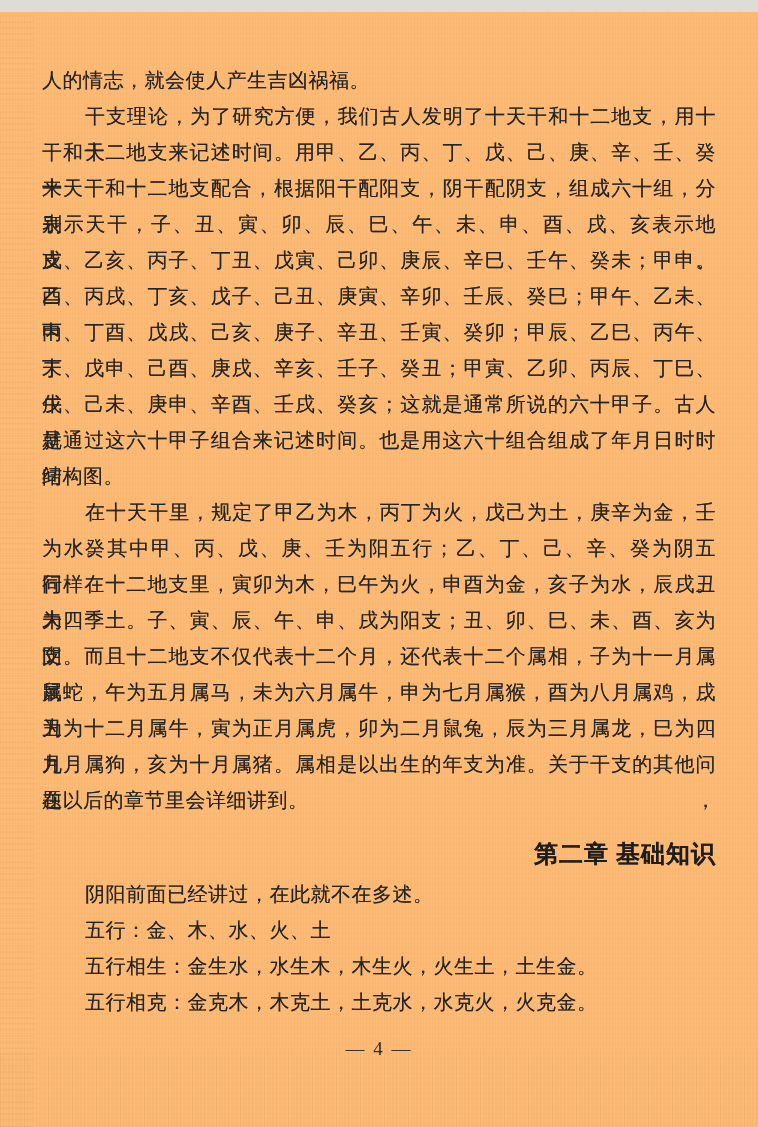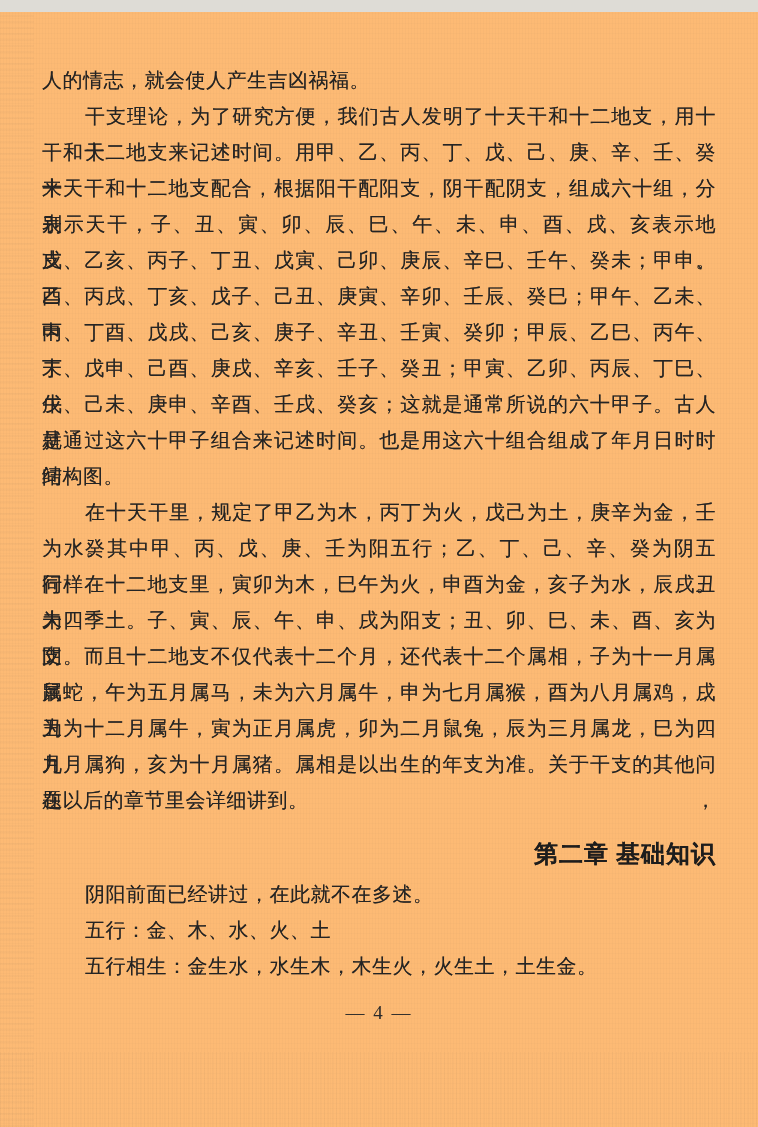--- a/index.html
+++ b/index.html
@@ -117,16 +117,17 @@
     <p class="ln j">属蛇，午为五月属马，未为六月属牛，申为七月属猴，酉为八月属鸡，戌为</p>
     <p class="ln j">丑为十二月属牛，寅为正月属虎，卯为二月鼠兔，辰为三月属龙，巳为四月</p>
     <p class="ln j w">九月属狗，亥为十月属猪。属相是以出生的年支为准。关于干支的其他问题，</p>
     <p class="ln">在以后的章节里会详细讲到。</p>
 
     <h2 class="heading">第二章 基础知识</h2>
 
     <p class="ln sub">阴阳前面已经讲过，在此就不在多述。</p>
     <p class="ln sub">五行：金、木、水、火、土</p>
     <p class="ln sub">五行相生：金生水，水生木，木生火，火生土，土生金。</p>
+    <p class="ln sub">五行相克：金克木，木克土，土克水，水克火，火克金。</p>
 
     <div class="footer">— 4 —</div>
   </div>
 </div>
 
 </body></html>

